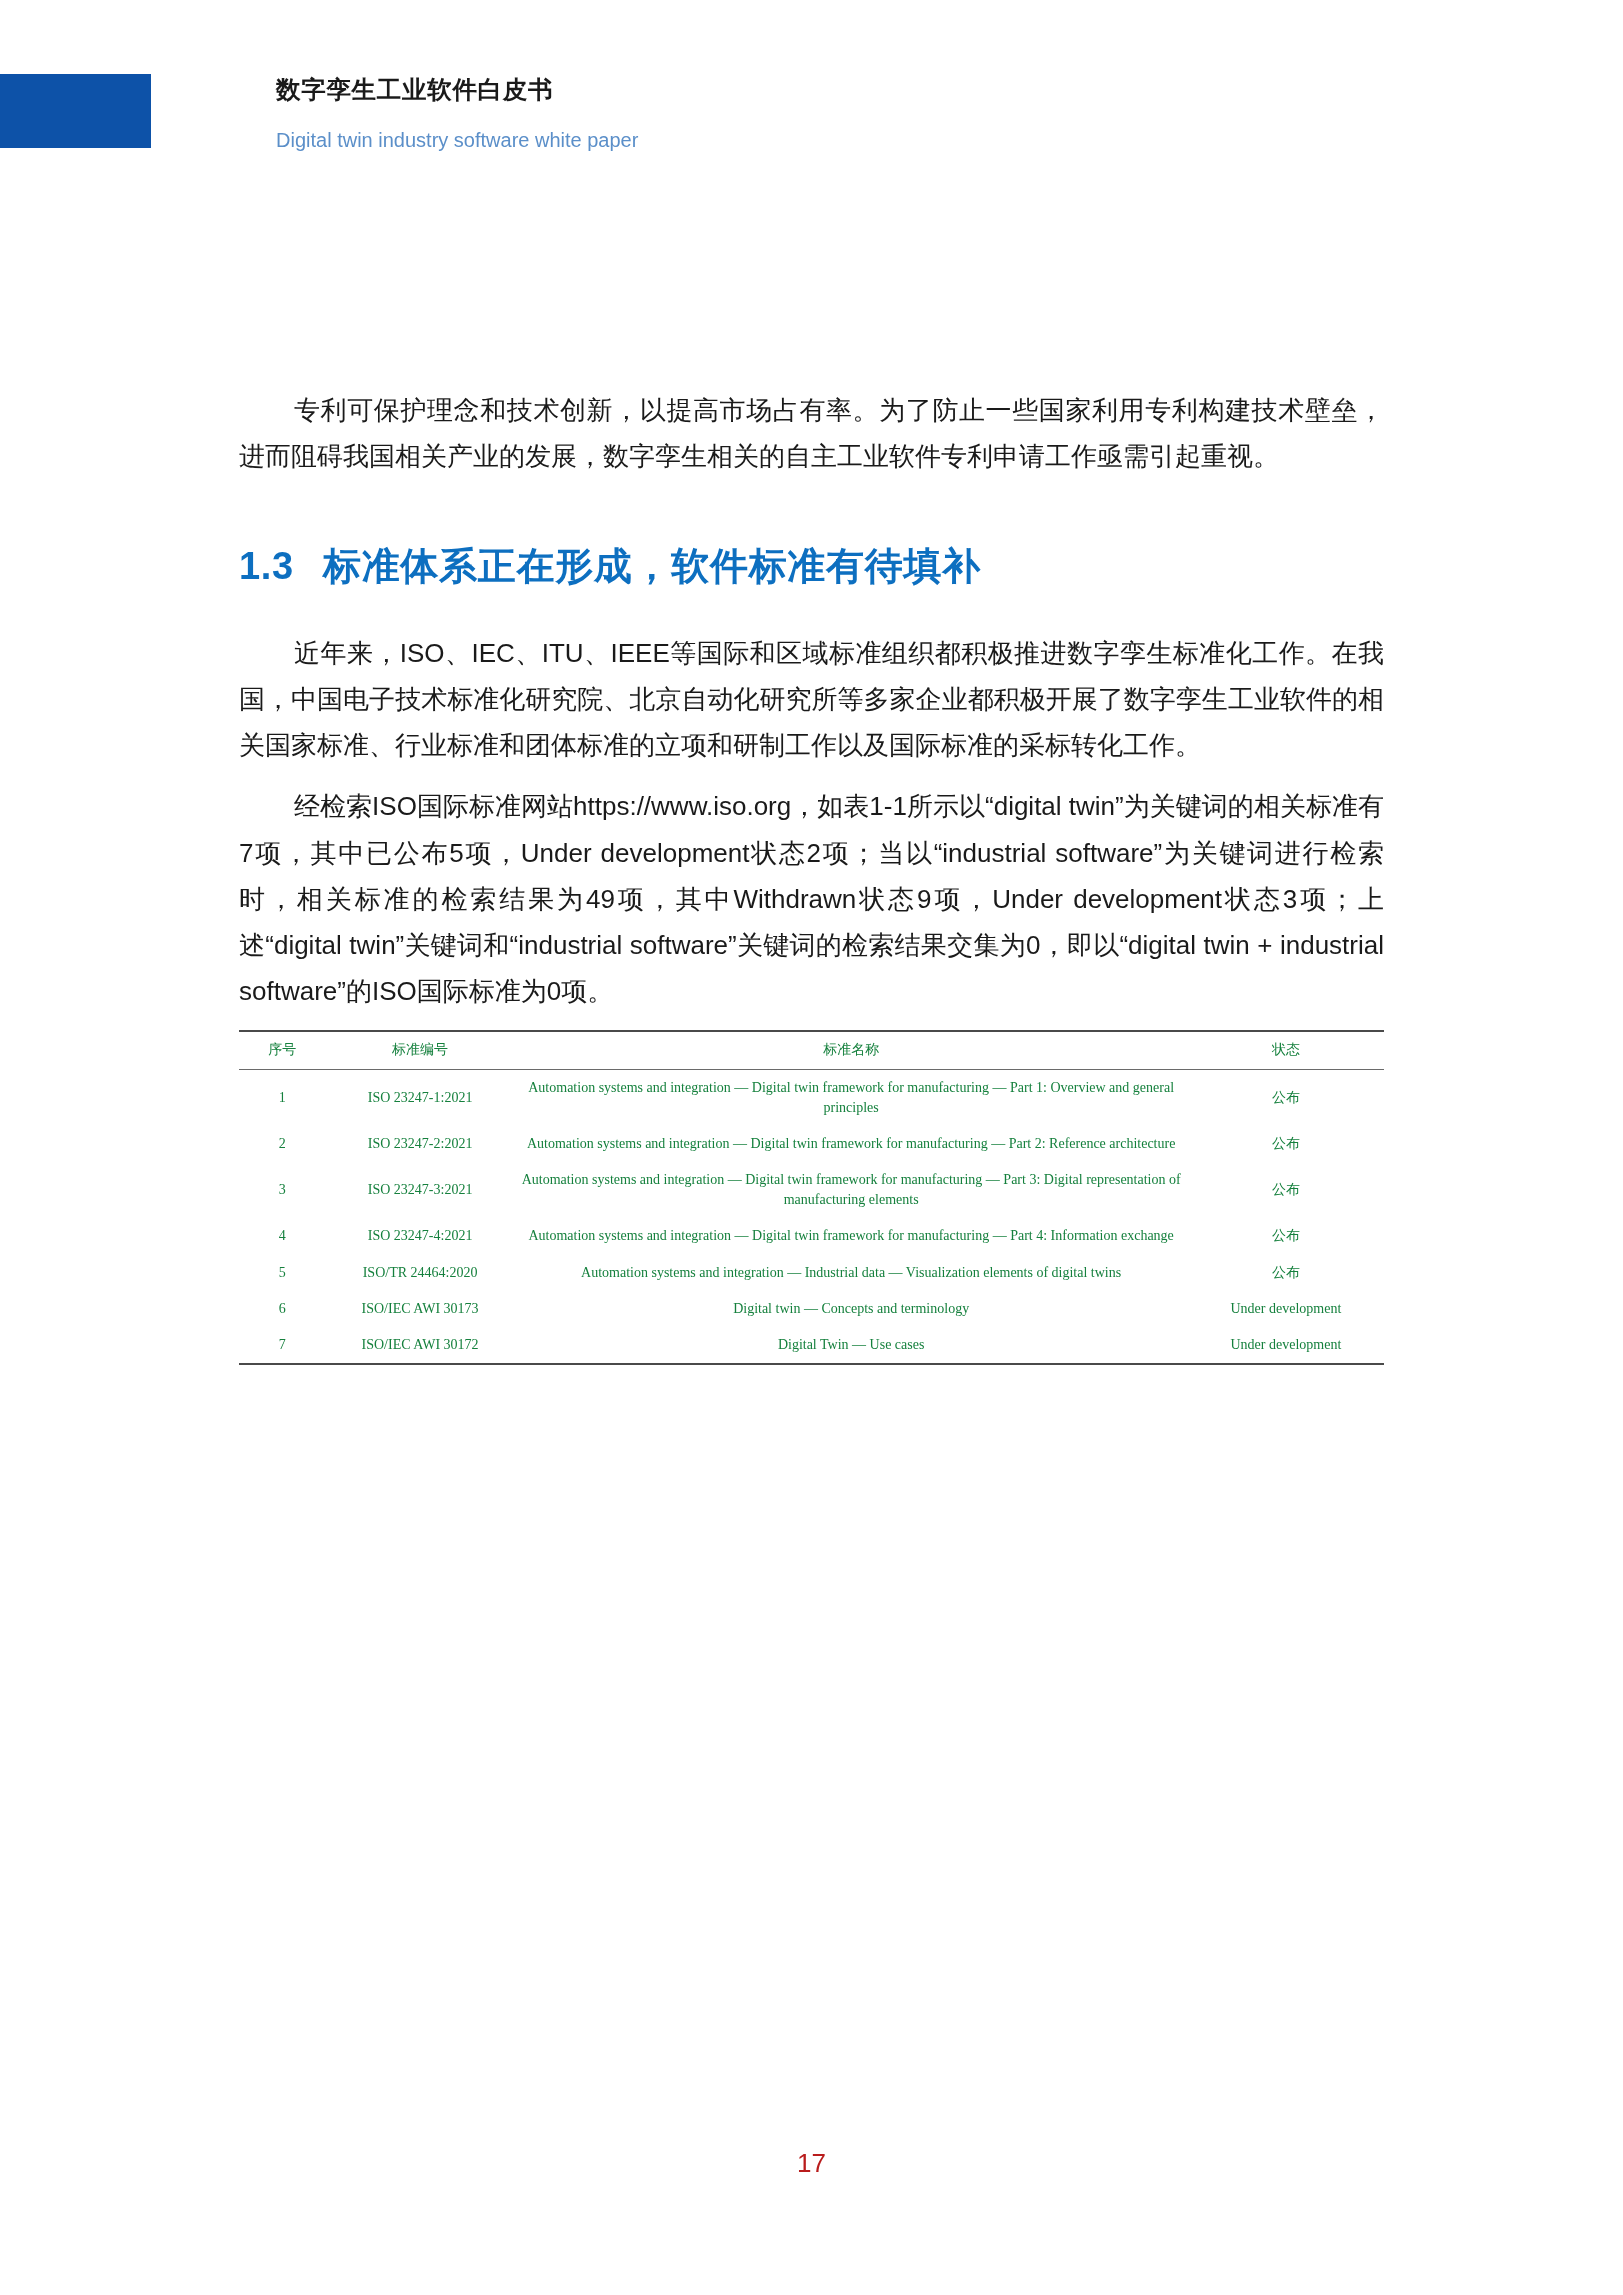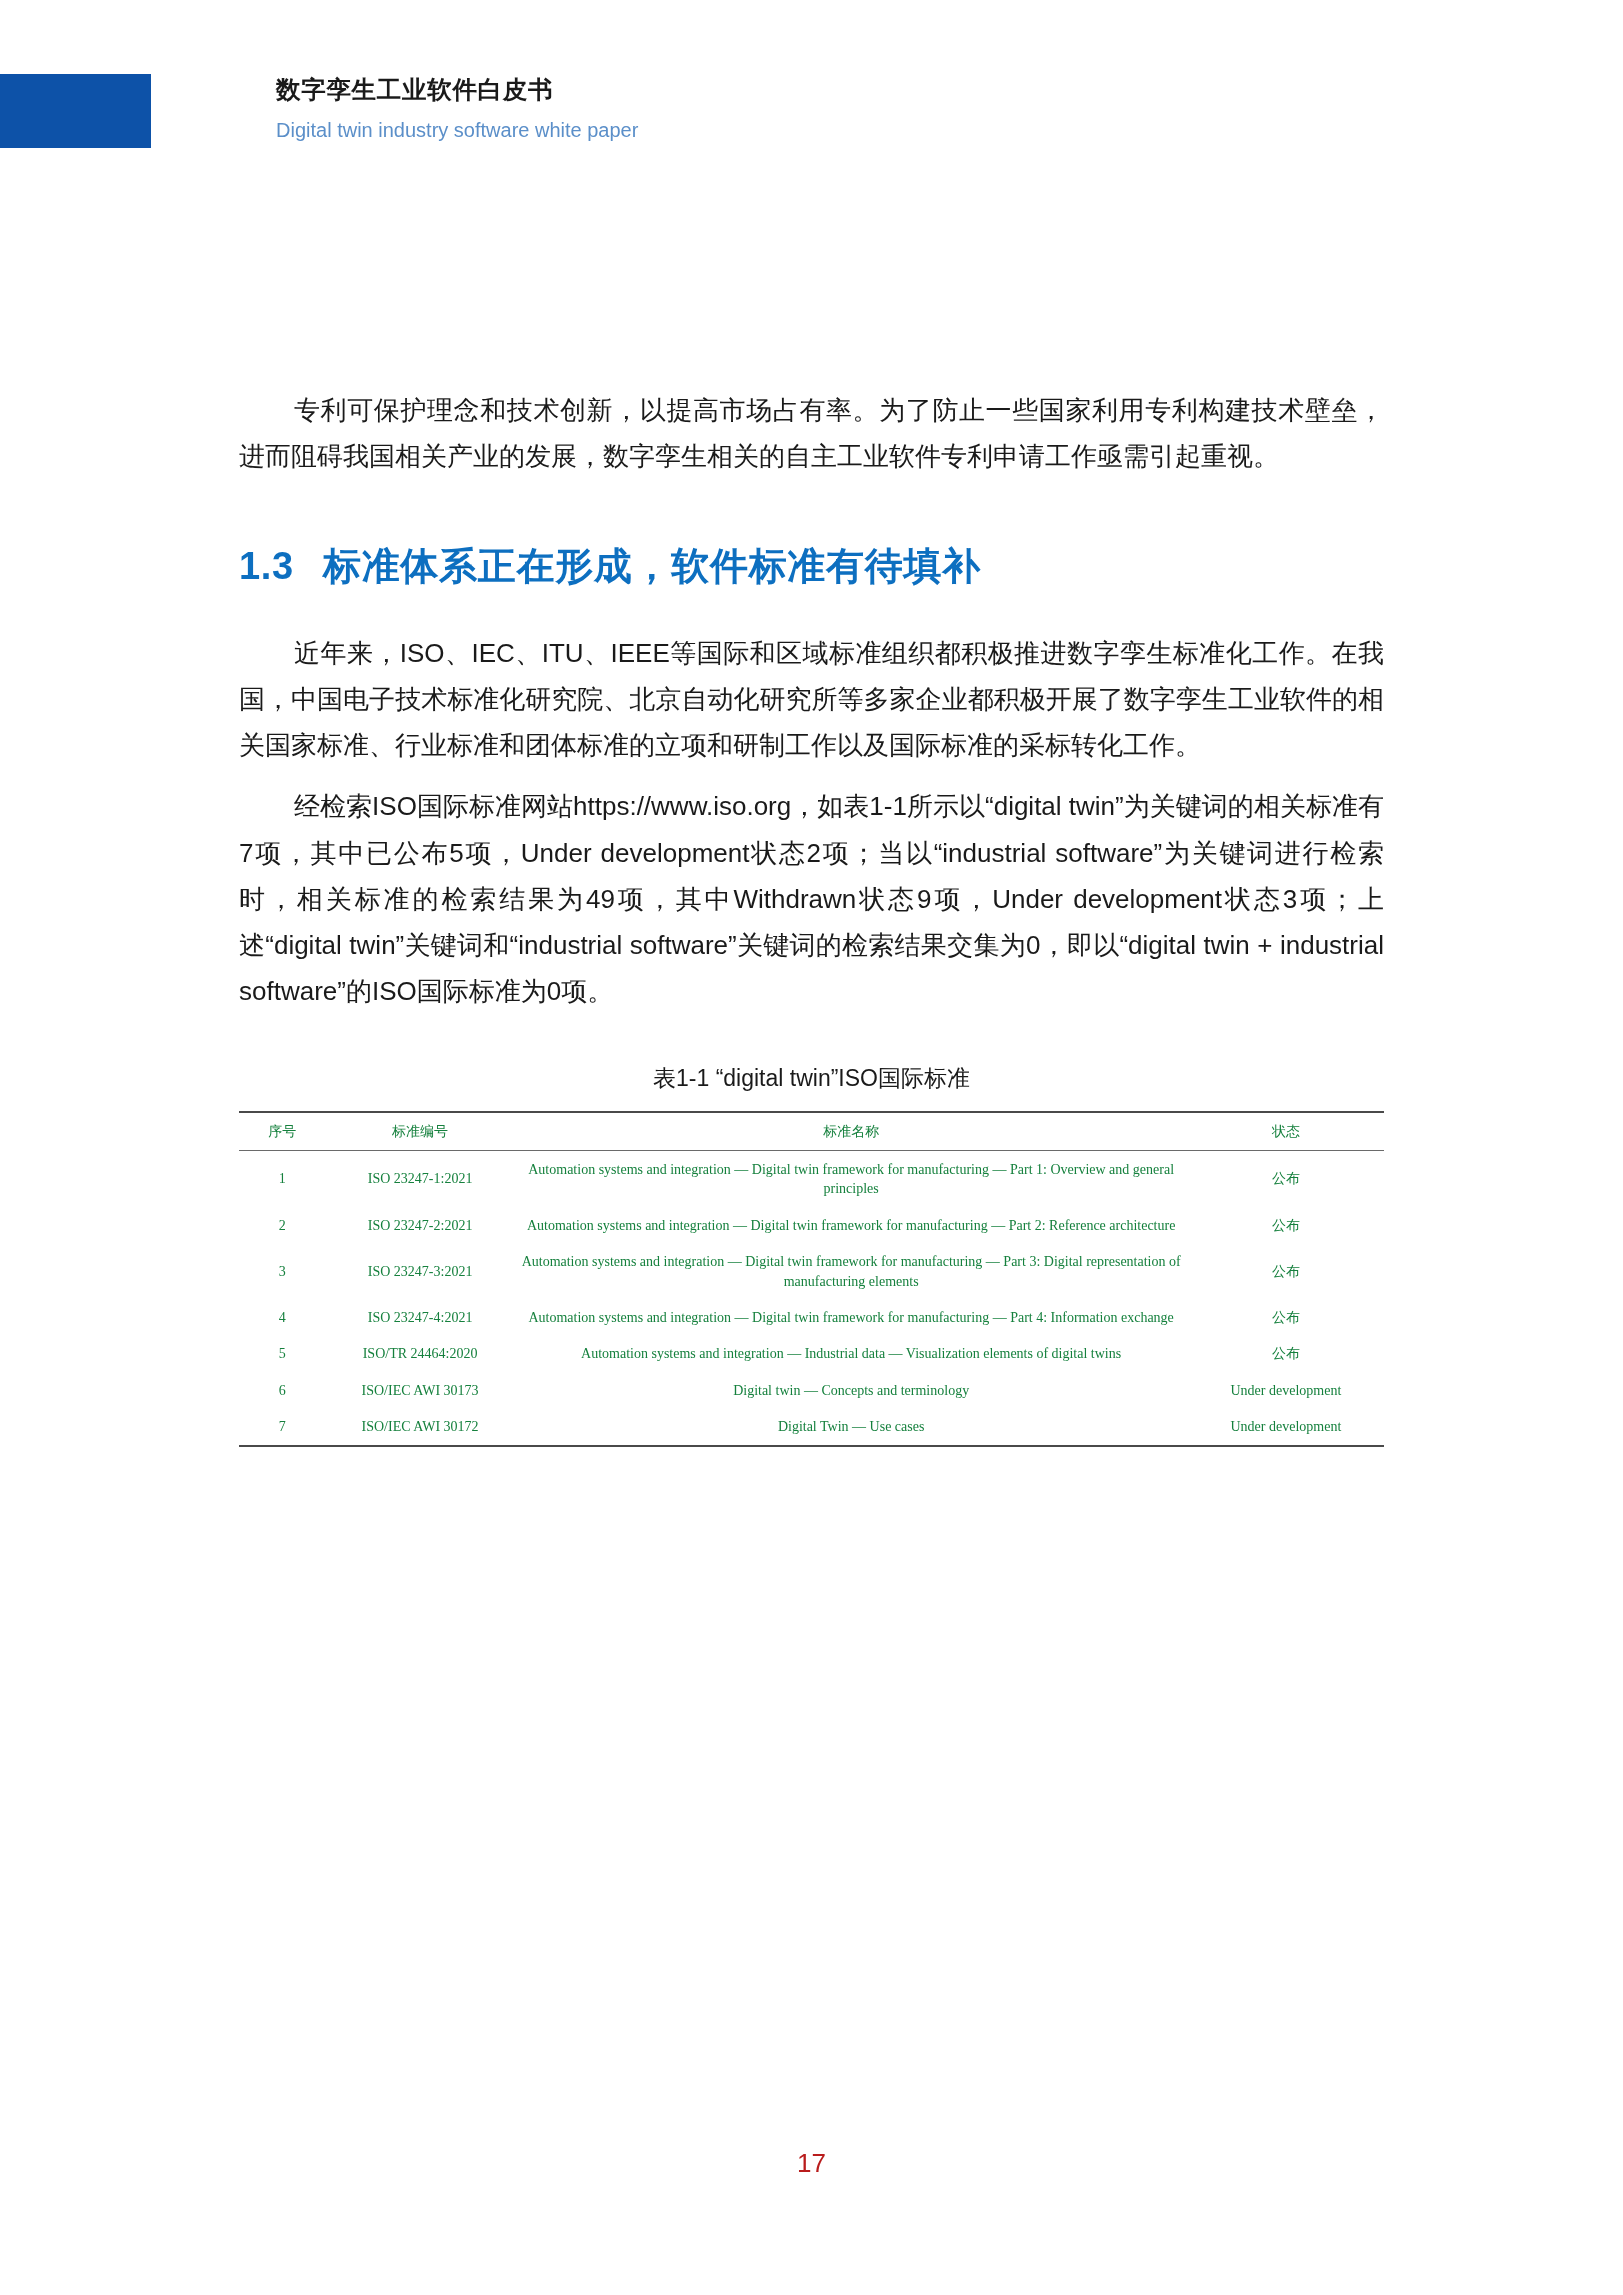--- a/index.html
+++ b/index.html
@@ -41,21 +41,21 @@
   .header-title-cn {
     font-size: 24.5px;
     font-weight: bold;
     color: #1a1a1a;
     letter-spacing: 0.7px;
     line-height: 1.3;
   }
   .header-title-en {
     font-size: 20px;
     color: #5b8fc9;
-    margin-top: 11px;
+    margin-top: 21px;
     line-height: 1.3;
   }
 
   
   .content {
     position: absolute;
     left: 239px;
     top: 387px;
     width: 1145px;
   }
@@ -156,21 +156,20 @@
   </h2>
 
   <div class="para-block">
     <p class="body-text indent">近年来，ISO、IEC、ITU、IEEE等国际和区域标准组织都积极推进数字孪生标准化工作。在我国，中国电子技术标准化研究院、北京自动化研究所等多家企业都积极开展了数字孪生工业软件的相关国家标准、行业标准和团体标准的立项和研制工作以及国际标准的采标转化工作。</p>
   </div>
 
   <div class="para-block">
     <p class="body-text indent">经检索ISO国际标准网站https://www.iso.org，如表1-1所示以“digital twin”为关键词的相关标准有7项，其中已公布5项，Under development状态2项；当以“industrial software”为关键词进行检索时，相关标准的检索结果为49项，其中Withdrawn状态9项，Under development状态3项；上述“digital twin”关键词和“industrial software”关键词的检索结果交集为0，即以“digital twin + industrial software”的ISO国际标准为0项。</p>
   </div>
 
-  <div class="table-caption">表1-1 “digital twin”ISO国际标准</div>
 
   <table class="std-table">
     <thead>
       <tr>
         <th class="col-no">序号</th>
         <th class="col-code">标准编号</th>
         <th class="col-name">标准名称</th>
         <th class="col-status">状态</th>
       </tr>
     </thead>

